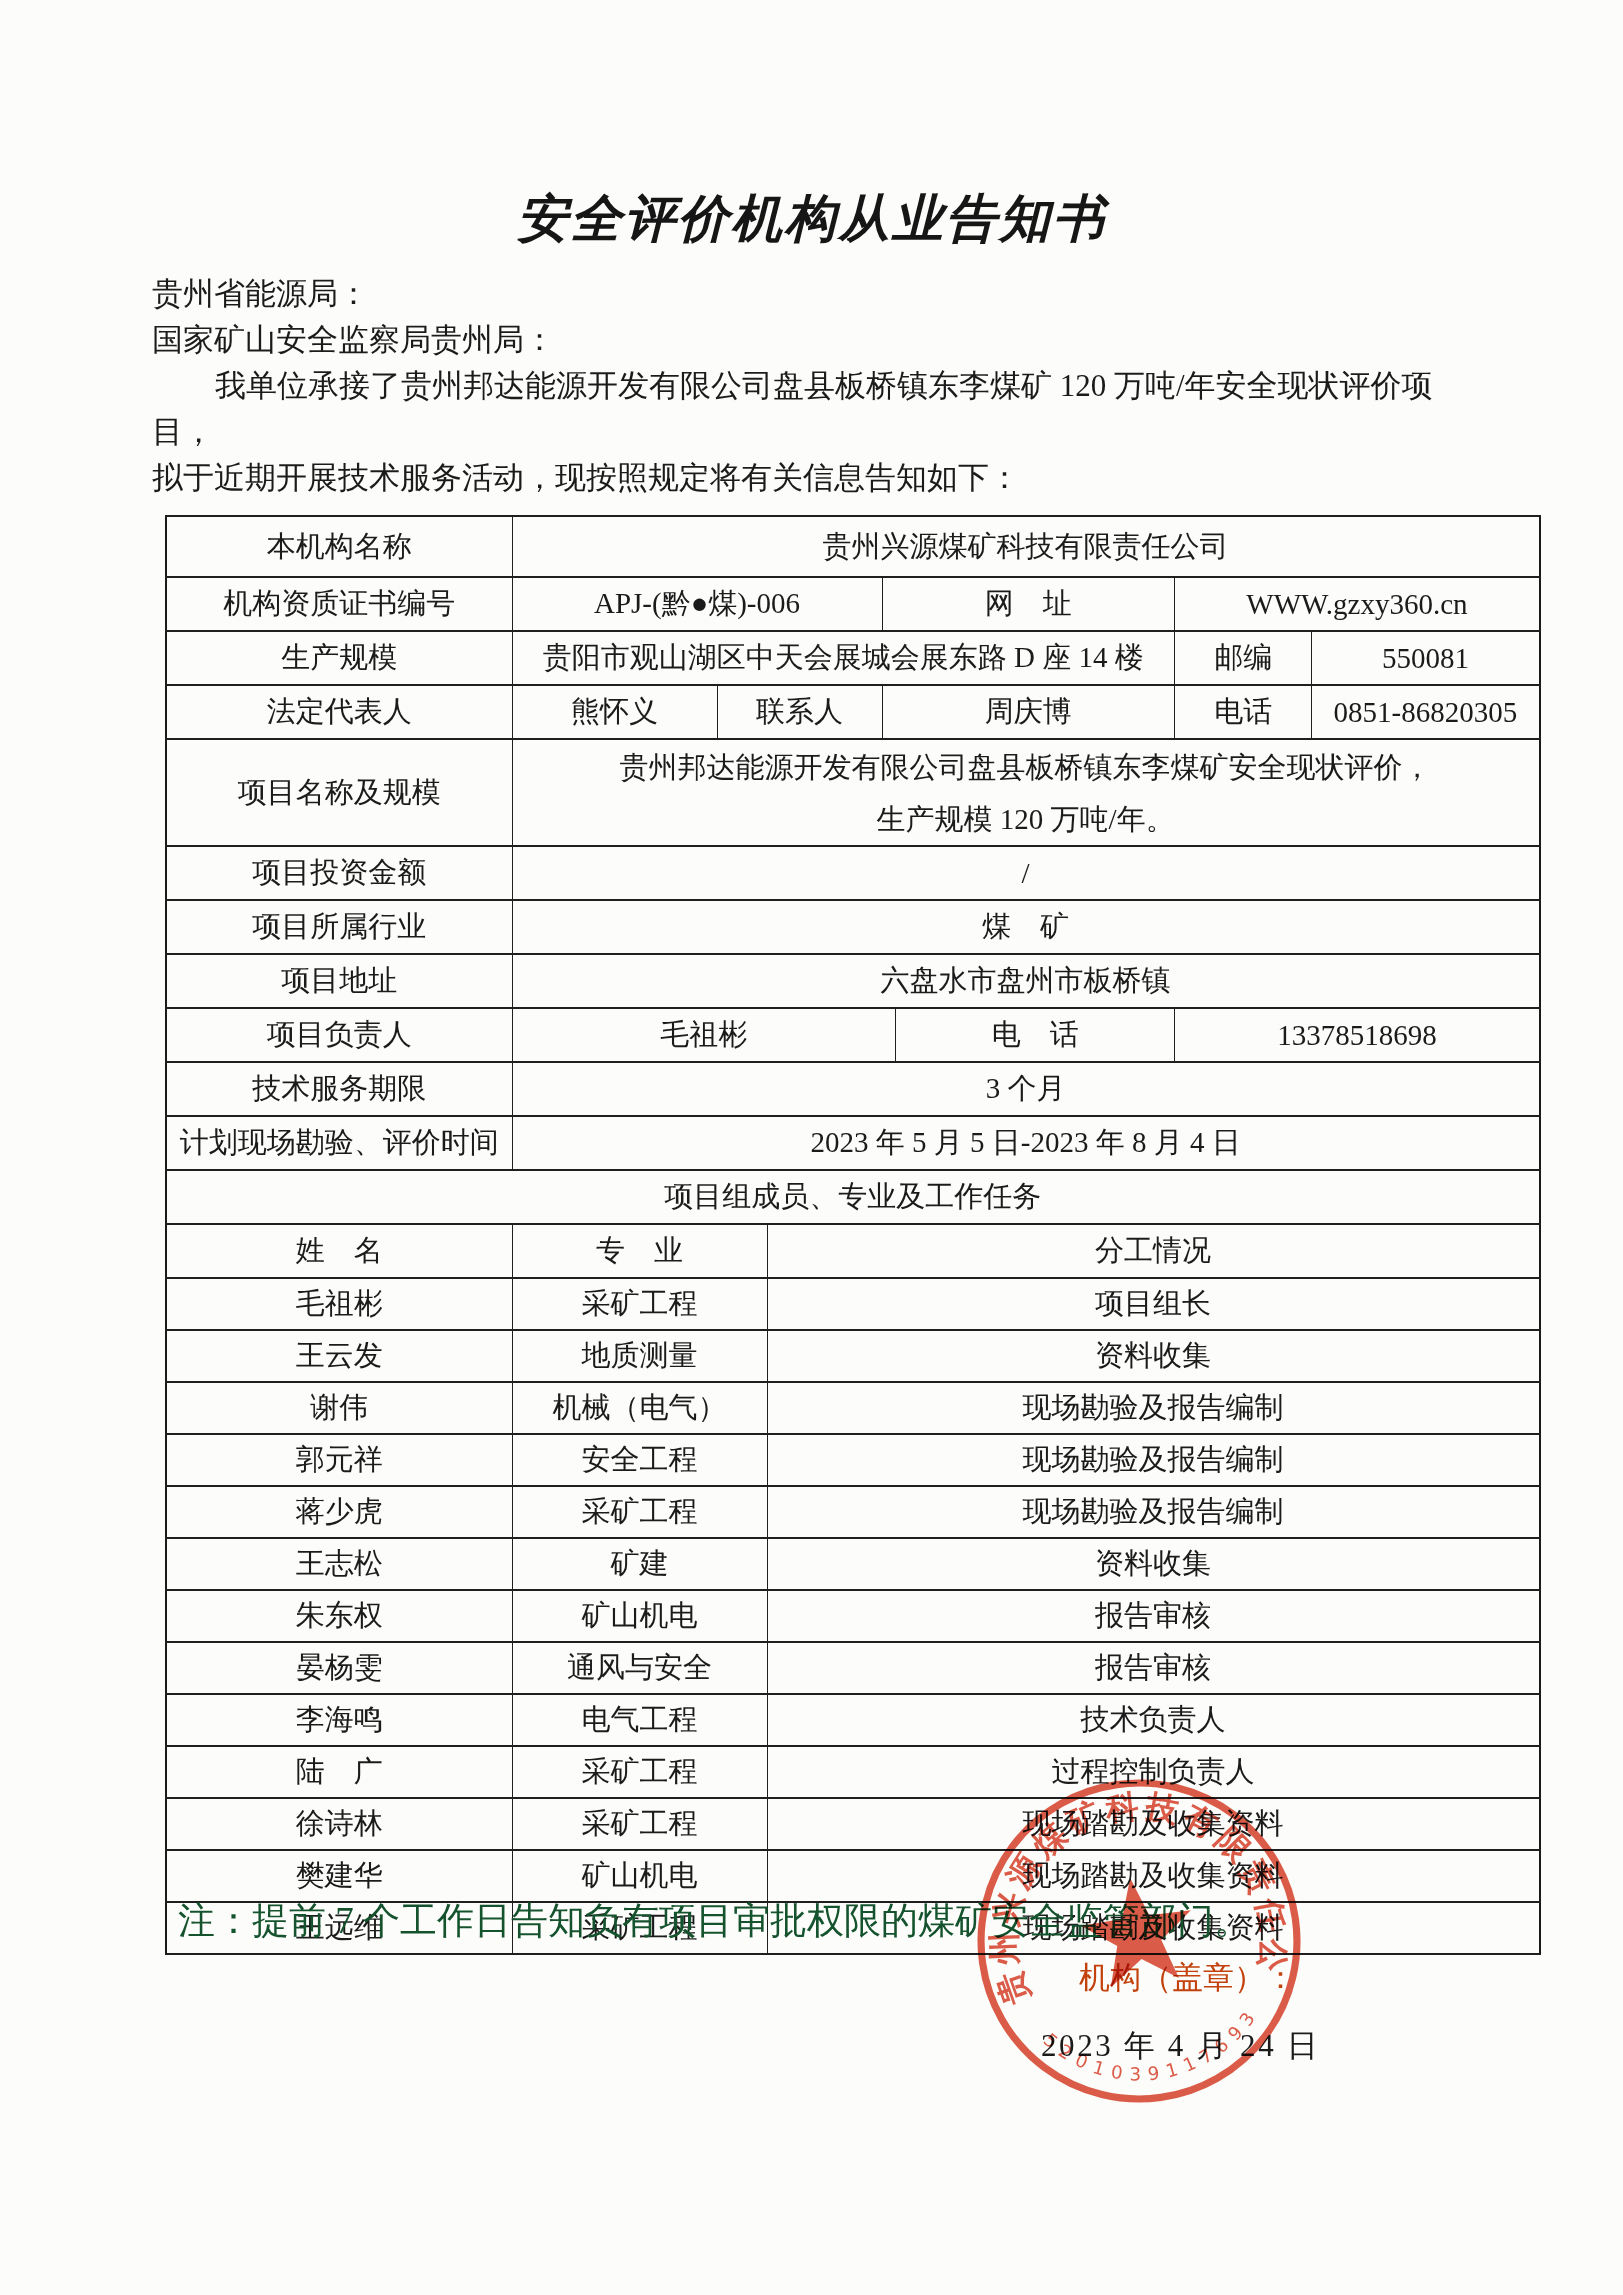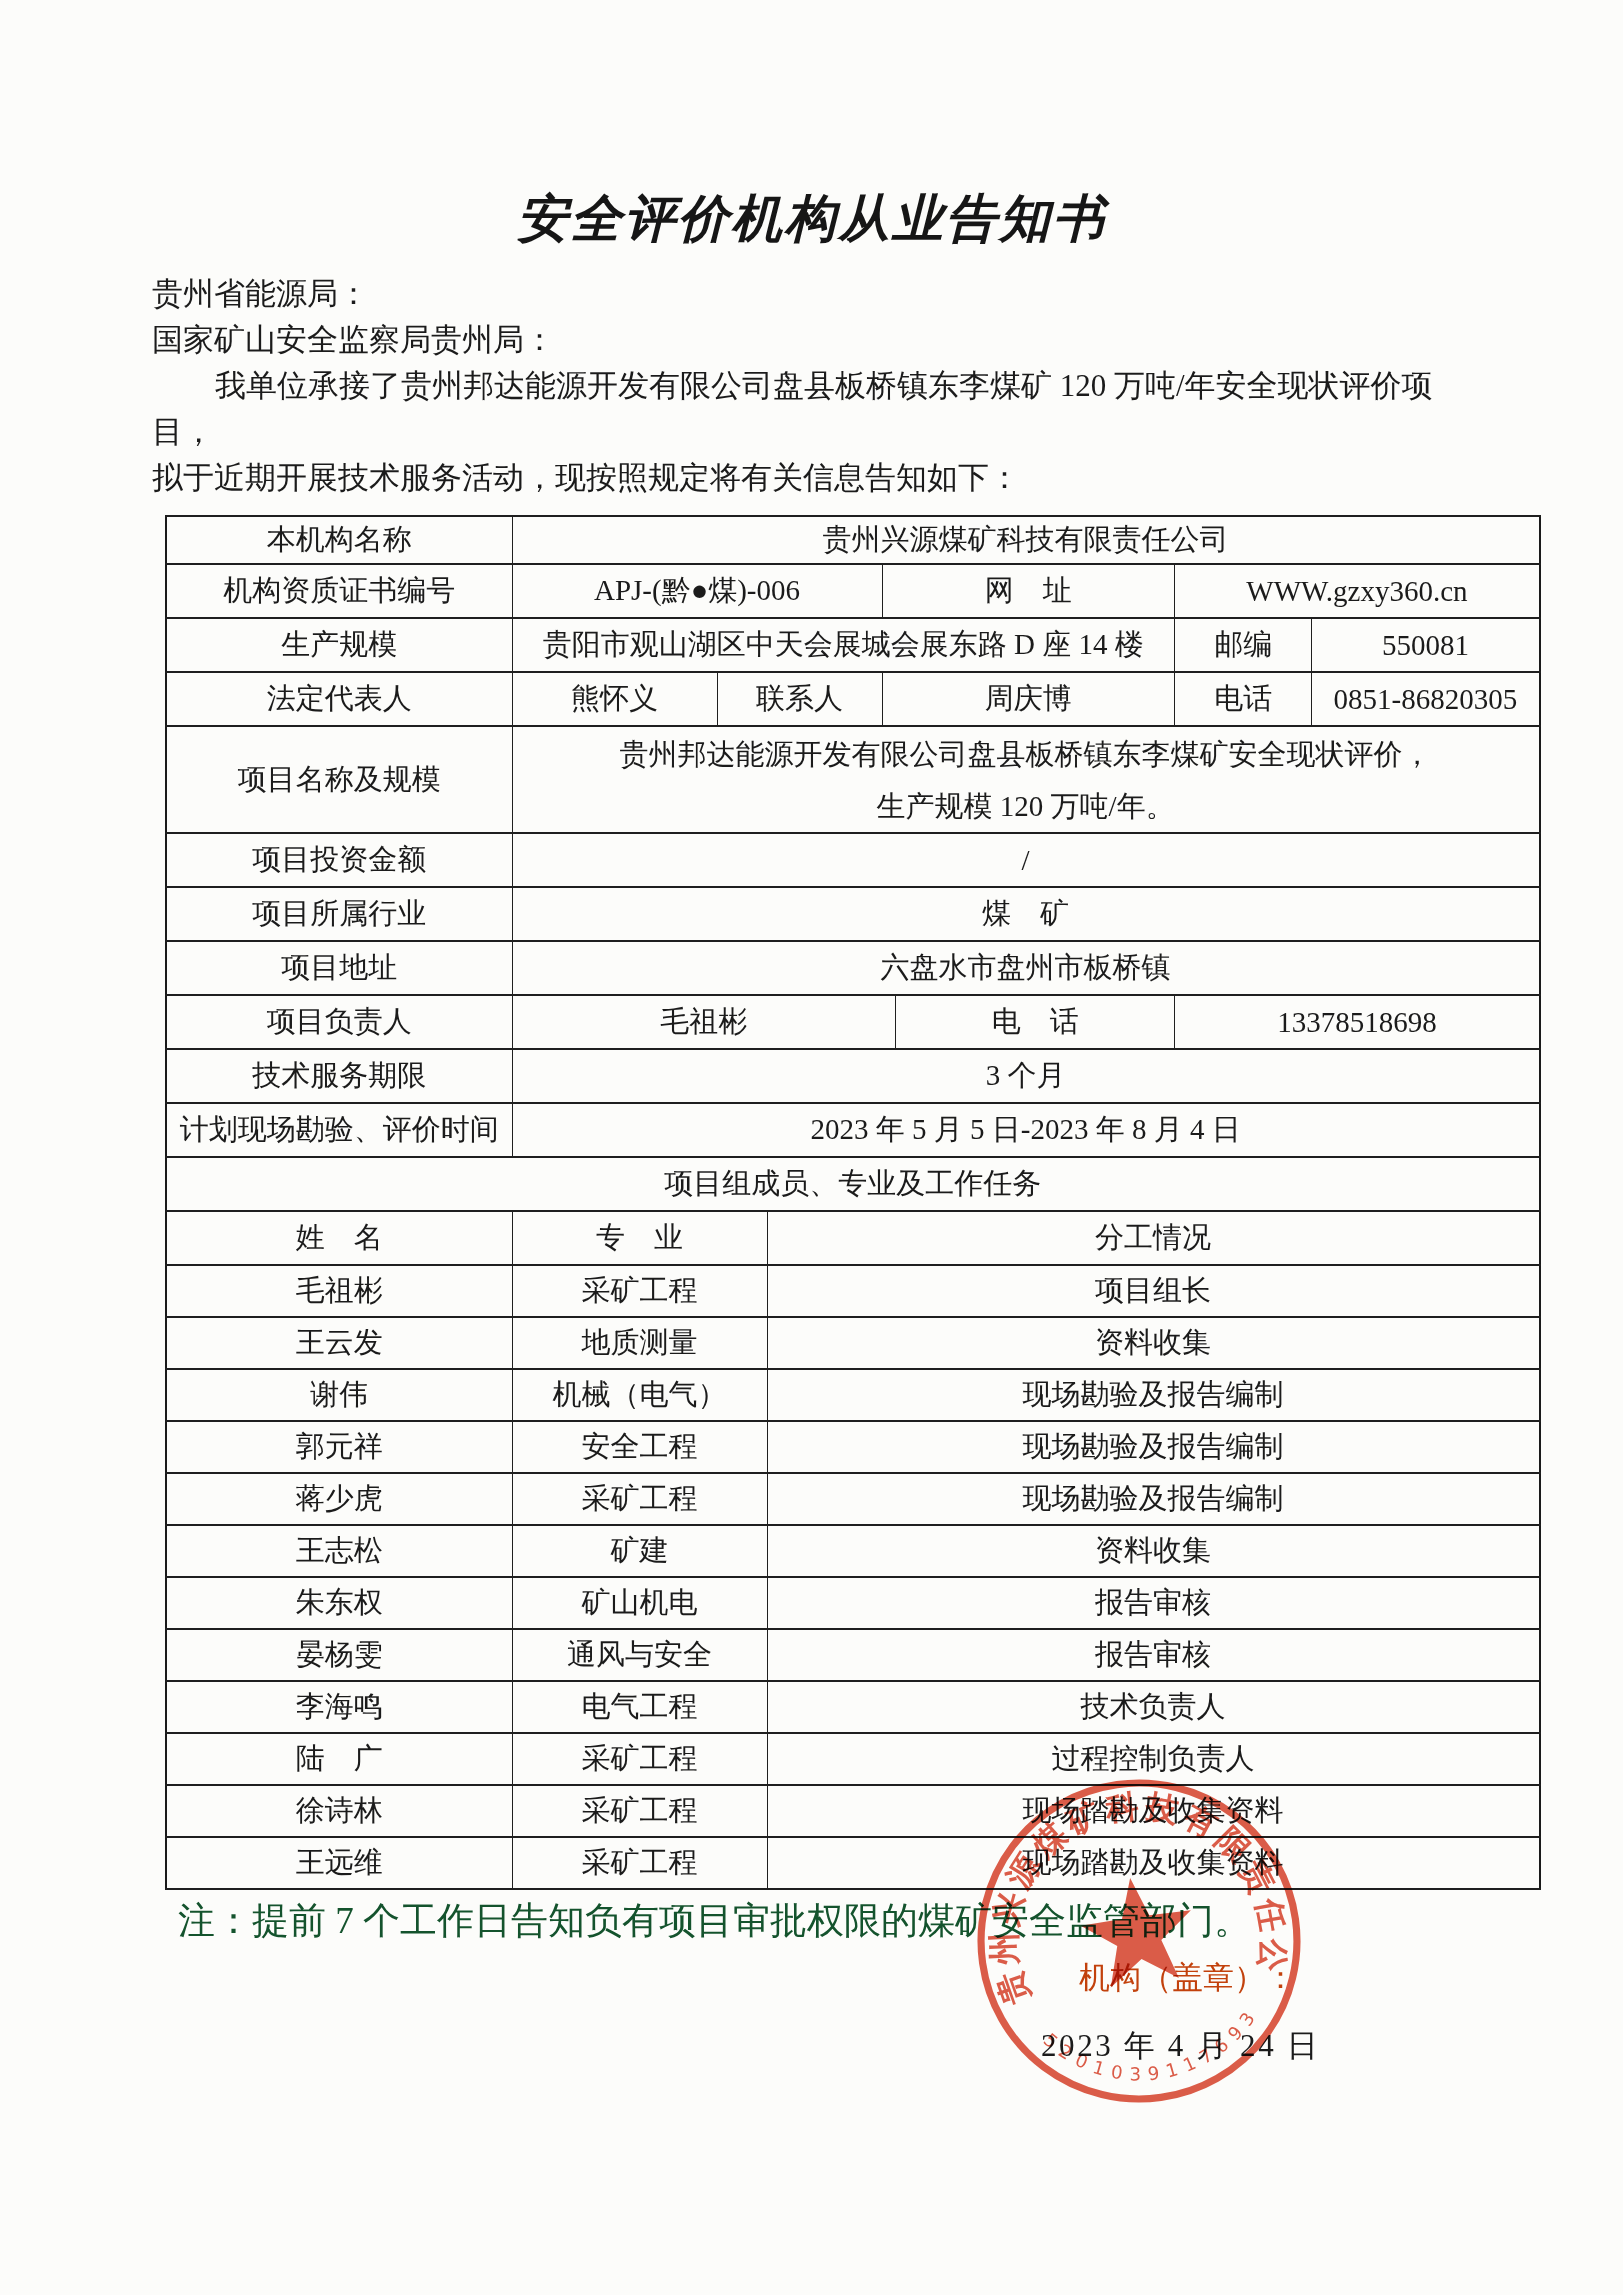--- a/index.html
+++ b/index.html
@@ -49,21 +49,21 @@
     border-top-width:2px;
     border-bottom-width:2px;
     text-align:center;
     vertical-align:middle;
     font-size:29px;
     color:#1b1b1b;
     padding:0 3.9px;
     overflow:hidden;
   }
   table.form{ border:2px solid #1a1a1a; }
-  tr.rh1{height:48px;margin-left:24px;}
+  tr.rh1{height:61px;margin-left:24px;}
   tr.rh {height:54px;}
   tr.rh2{height:107px;}
   tr.rm {height:52px;}
   td.tl{ text-align:left; padding-left:11.8px; }
   td.proj{ text-align:left; padding-left:13px; }
   td.proj .pline{ line-height:52px; }
 
   .note{
     position:absolute;
     left:178px; top:1896px;
@@ -233,20 +233,25 @@
       <td>陆　广</td>
       <td colspan="2">采矿工程</td>
       <td colspan="6">过程控制负责人</td>
     </tr>
     <tr class="rm">
       <td>徐诗林</td>
       <td colspan="2">采矿工程</td>
       <td colspan="6">现场踏勘及收集资料</td>
     </tr>
     <tr class="rm">
+      <td>樊建华</td>
+      <td colspan="2">矿山机电</td>
+      <td colspan="6">现场踏勘及收集资料</td>
+    </tr>
+    <tr class="rm">
       <td>王远维</td>
       <td colspan="2">采矿工程</td>
       <td colspan="6">现场踏勘及收集资料</td>
     </tr>
   </tbody>
     </table>
 
   <div class="note">注：提前 7 个工作日告知负有项目审批权限的煤矿安全监管部门。</div>
   <div class="stamp-line">机构（盖章）：</div>
   <div class="date-line">2023 年 4 月 24 日</div>

